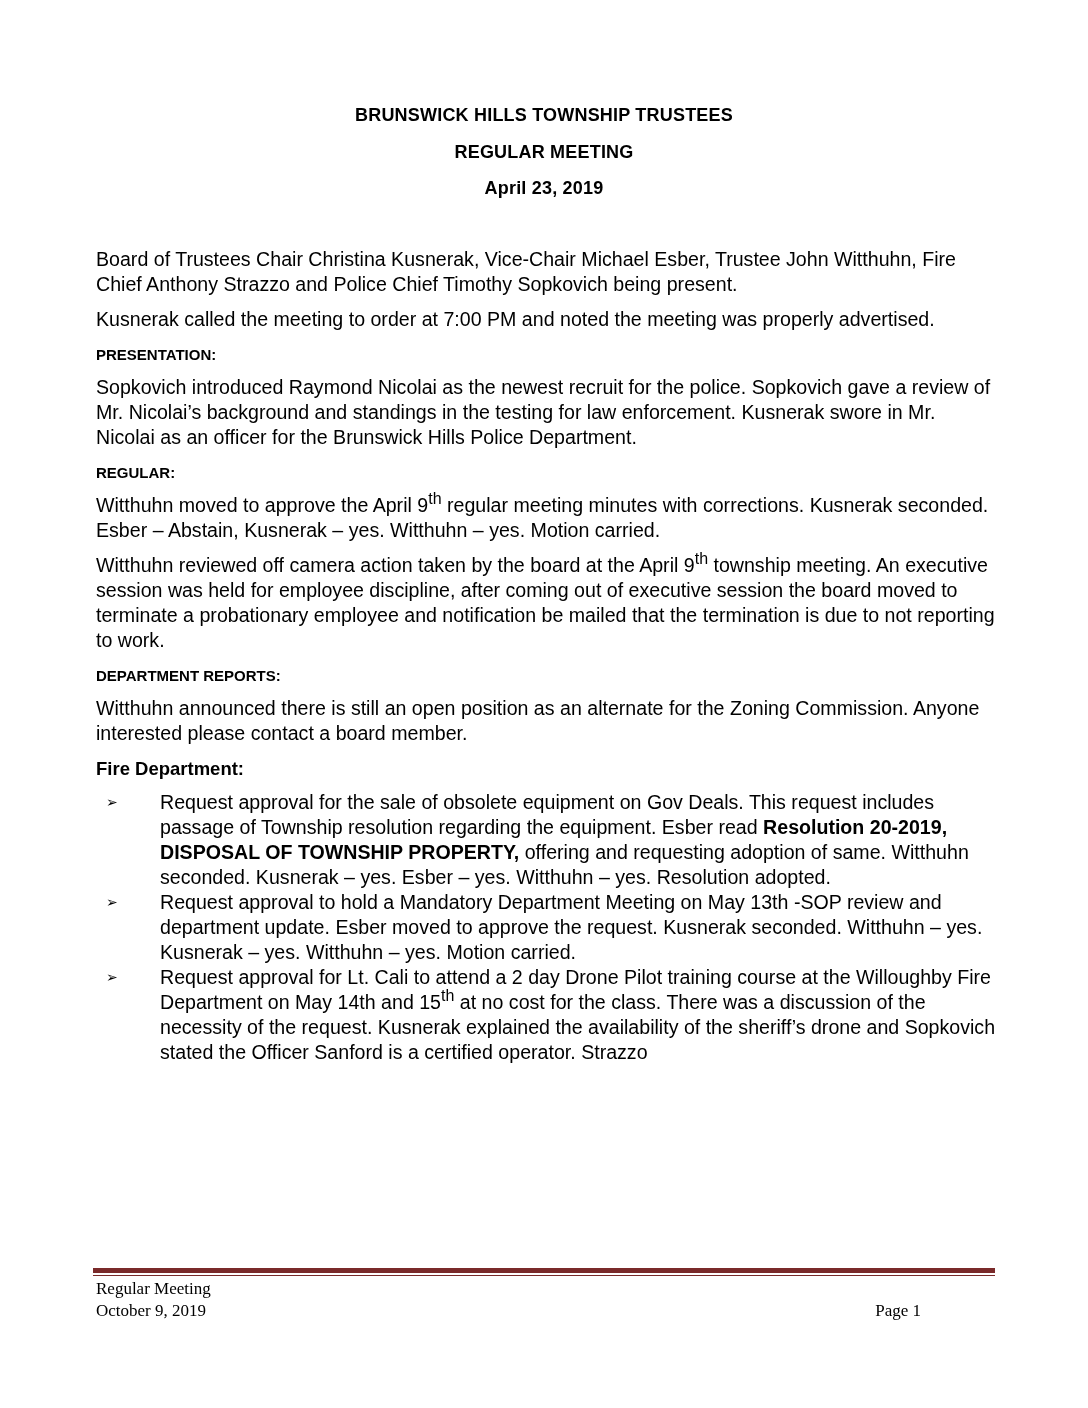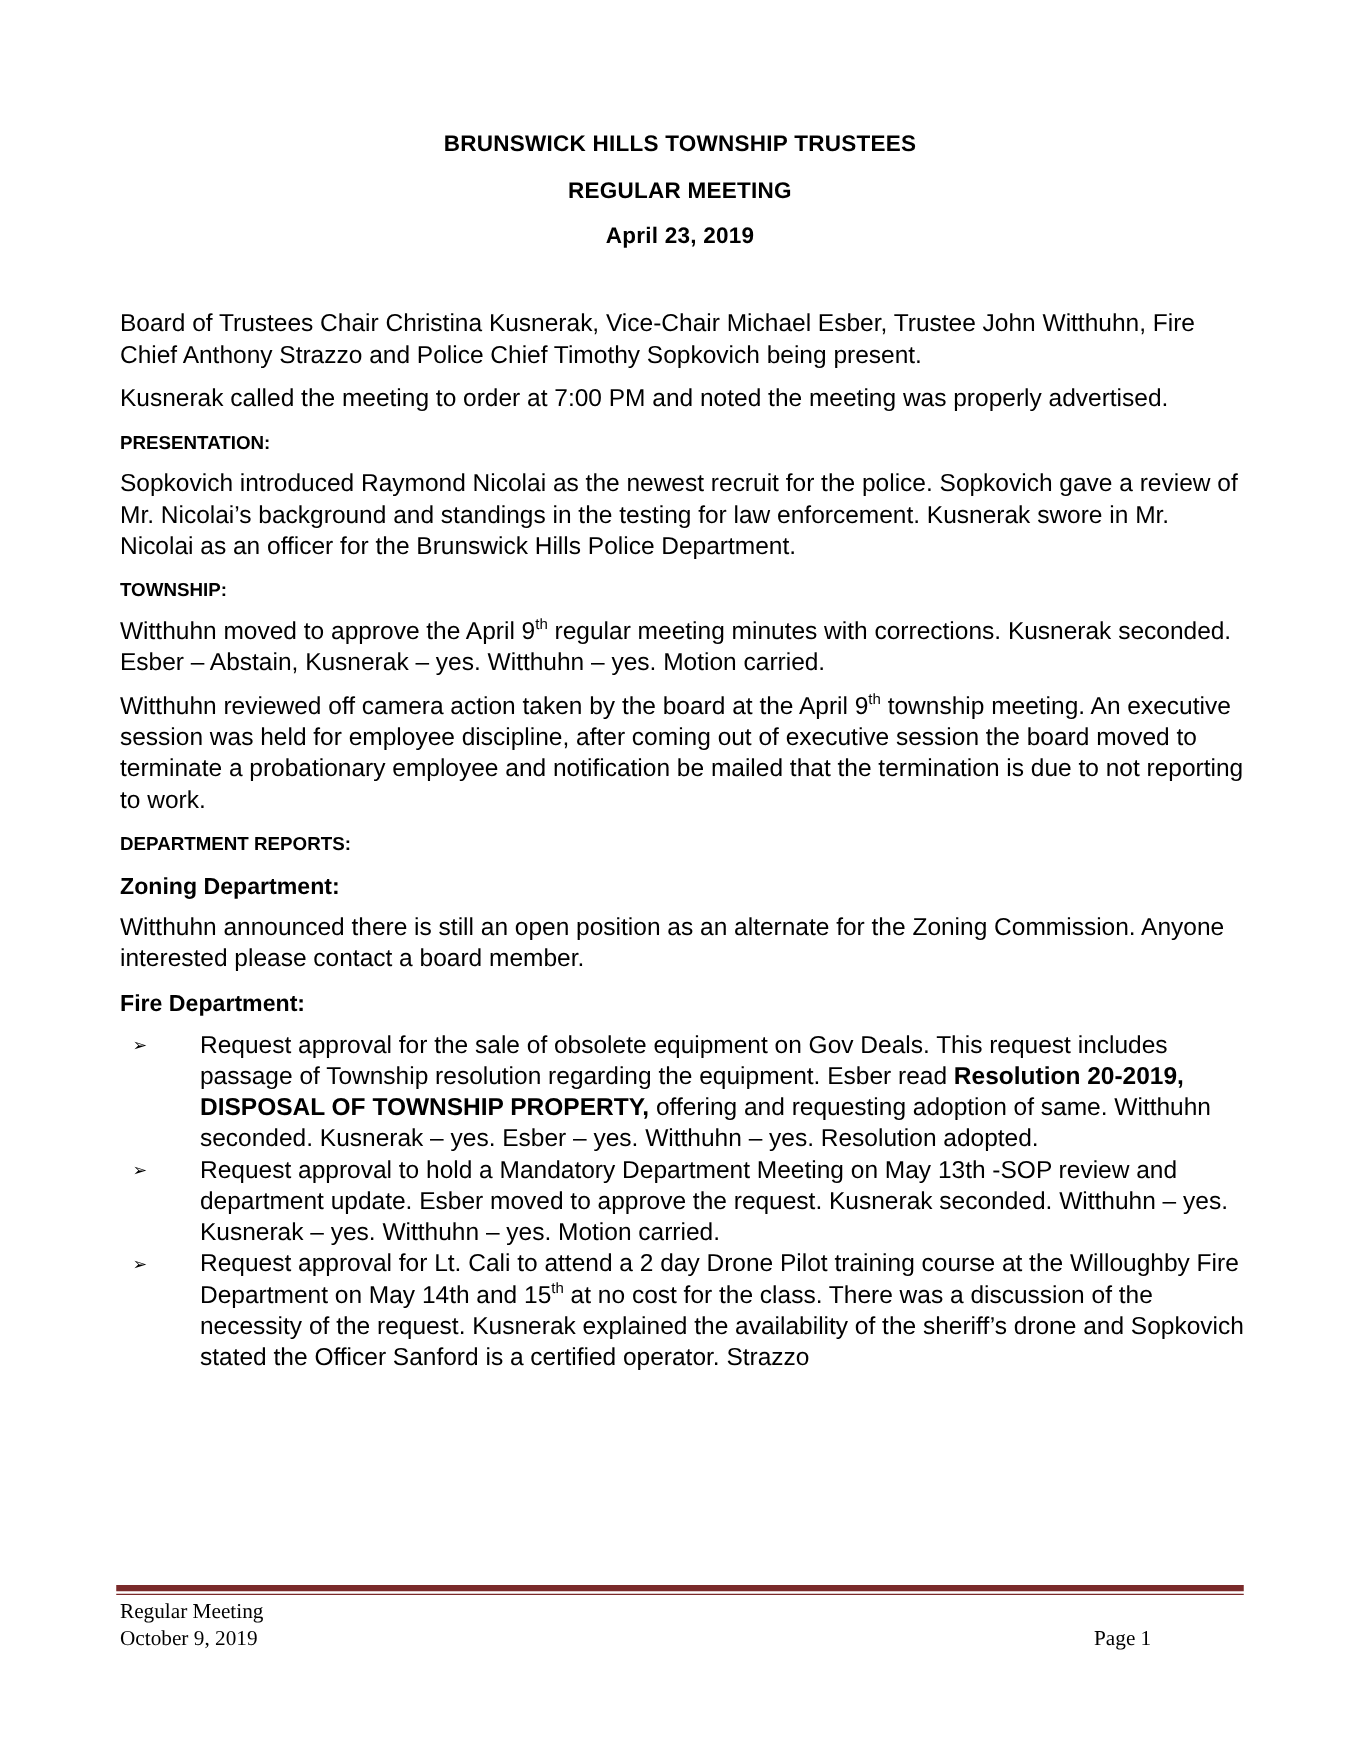--- a/index.html
+++ b/index.html
@@ -6,21 +6,21 @@
   body { width: 1088px; height: 1408px; position: relative; overflow: hidden; color: #000; }
   .page { position: absolute; left: 0; top: 0; width: 1088px; height: 1408px; font-family: "Liberation Sans", sans-serif; }
   .title { position: absolute; left: 0; width: 1088px; text-align: center; font-weight: bold; font-size: 18px; letter-spacing: 0.2px; }
   .t1 { top: 105px; }
   .t2 { top: 142px; }
   .t3 { top: 178px; }
   .content { position: absolute; left: 96px; top: 247px; width: 900px; font-size: 19.6px; line-height: 25px; }
   .content p { margin: 0 0 10px 0; }
   .heading { font-weight: bold; font-size: 15px; margin: 0 0 8px 0; }
   .subheading { font-weight: bold; font-size: 18.5px; margin: 0 0 9px 0; }
-  sup { font-size: 12px; line-height: 0; vertical-align: super; }
+  sup { font-size: 16px; line-height: 0; vertical-align: super; }
   ul.bullets { list-style: none; margin: 0; padding: 0; }
   ul.bullets li { position: relative; padding-left: 64px; margin: 0; }
   ul.bullets li .bullet { position: absolute; left: 10px; top: 0; font-size: 14px; }
   .bold { font-weight: bold; }
   .rule1 { position: absolute; left: 93px; top: 1268px; width: 902px; height: 5px; background: #7a2a2a; }
   .rule2 { position: absolute; left: 93px; top: 1275px; width: 902px; height: 1px; background: #7a2a2a; }
   .footer { position: absolute; left: 96px; top: 1278px; width: 836px; font-family: "Liberation Serif", serif; font-size: 17px; line-height: 22px; }
   .footer .page-num { position: absolute; right: 11px; top: 22px; }
 </style>
 </head>
@@ -31,26 +31,25 @@
   <div class="title t2">REGULAR MEETING</div>
   <div class="title t3">April 23, 2019</div>
 
   <div class="content">
     <p>Board of Trustees Chair Christina Kusnerak, Vice-Chair Michael Esber, Trustee John Witthuhn, Fire Chief Anthony Strazzo and Police Chief Timothy Sopkovich being present.</p>
     <p>Kusnerak called the meeting to order at 7:00 PM and noted the meeting was properly advertised.</p>
 
     <div class="heading">PRESENTATION:</div>
     <p>Sopkovich introduced Raymond Nicolai as the newest recruit for the police. Sopkovich gave a review of Mr. Nicolai’s background and standings in the testing for law enforcement. Kusnerak swore in Mr. Nicolai as an officer for the Brunswick Hills Police Department.</p>
 
-    <div class="heading">TOWNSHIP:</div>
+    <div class="heading">REGULAR:</div>
     <p><span>Witthuhn moved to approve the April 9</span><sup>th</sup><span> regular meeting minutes with corrections. Kusnerak seconded. Esber – Abstain, Kusnerak – yes. Witthuhn – yes. Motion carried.</span></p>
     <p><span>Witthuhn reviewed off camera action taken by the board at the April 9</span><sup>th</sup><span> township meeting. An executive session was held for employee discipline, after coming out of executive session the board moved to terminate a probationary employee and notification be mailed that the termination is due to not reporting to work.</span></p>
 
     <div class="heading">DEPARTMENT REPORTS:</div>
-    <div class="subheading">Zoning Department:</div>
     <p>Witthuhn announced there is still an open position as an alternate for the Zoning Commission. Anyone interested please contact a board member.</p>
 
     <div class="subheading">Fire Department:</div>
     <ul class="bullets">
       <li>
         <span class="bullet">➢</span>
         <span>Request approval for the sale of obsolete equipment on Gov Deals. This request includes passage of Township resolution regarding the equipment. Esber read </span><span class="bold">Resolution 20-2019, DISPOSAL OF TOWNSHIP PROPERTY,</span><span> offering and requesting adoption of same. Witthuhn seconded. Kusnerak – yes. Esber – yes. Witthuhn – yes. Resolution adopted.</span>
       </li>
       <li>
         <span class="bullet">➢</span>

